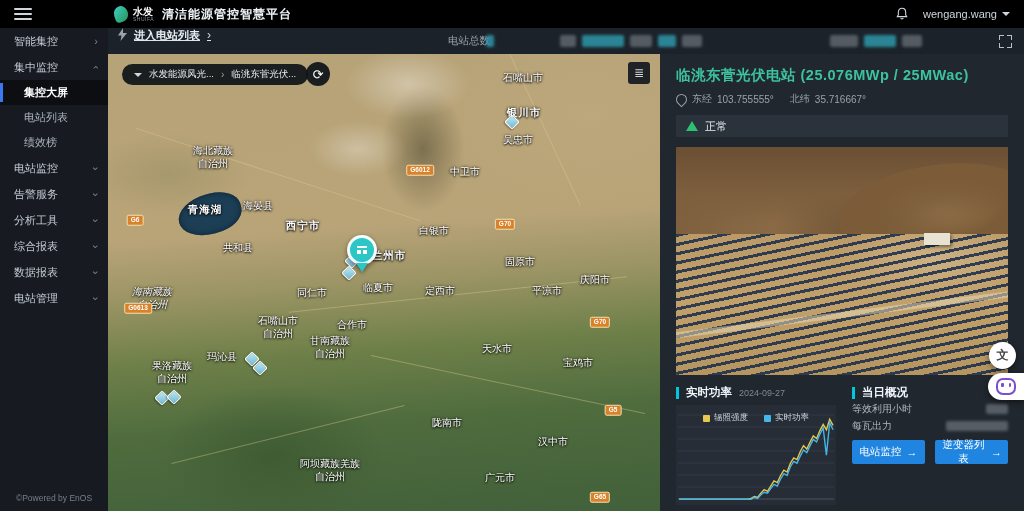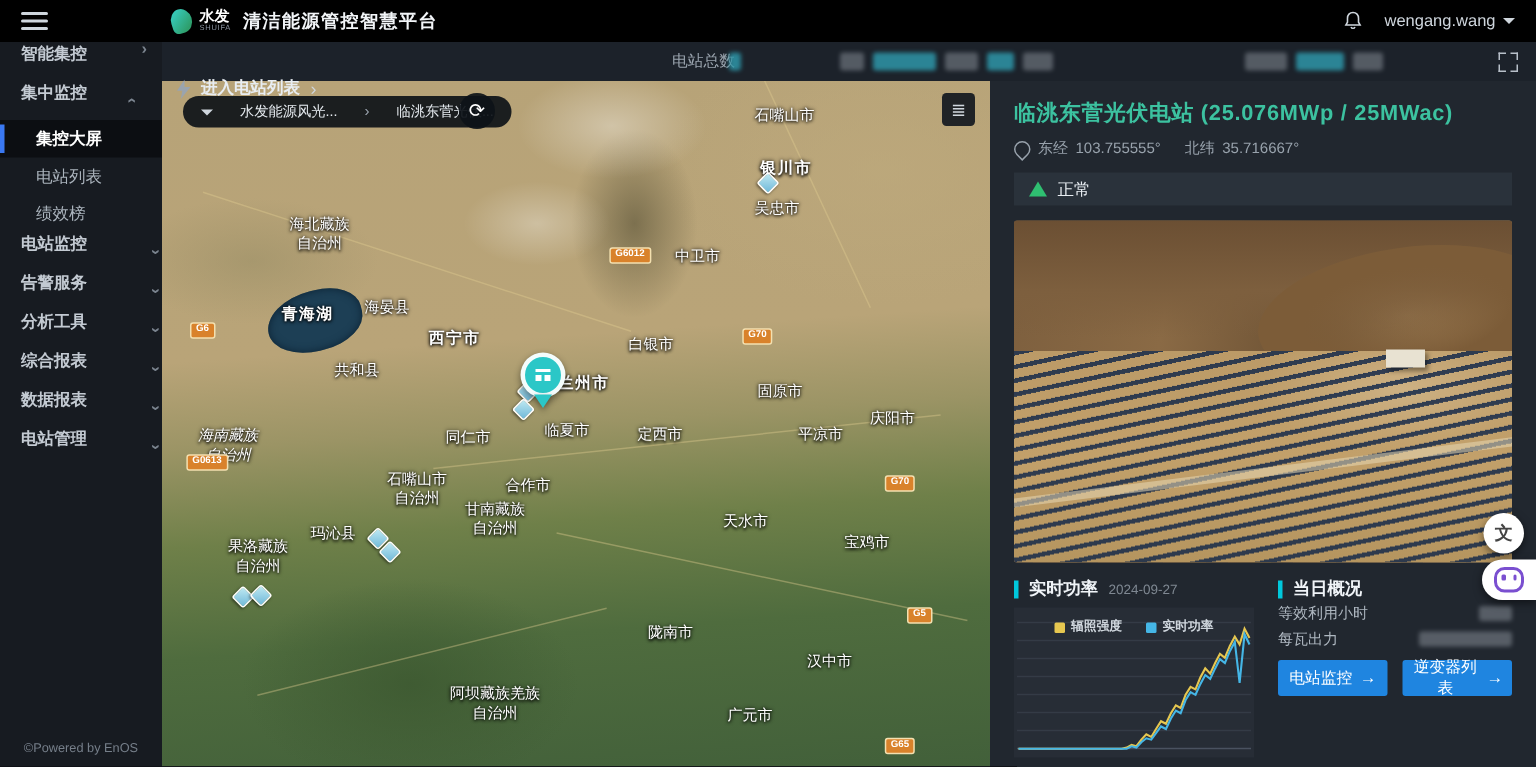--- a/index.html
+++ b/index.html
@@ -15,31 +15,31 @@
   .brand{display:flex;flex-direction:column;line-height:1;}
   .brand-cn{font-size:10px;font-weight:bold;color:#fff;}
   .brand-sub{font-size:5px;color:#8a93a0;letter-spacing:.5px;}
   .app-title{margin-left:8px;font-size:12px;font-weight:bold;color:#f2f5f8;letter-spacing:1px;}
   .header-right{margin-left:auto;display:flex;align-items:center;gap:14px;margin-right:14px;}
   .bell{width:14px;height:14px;cursor:pointer;}
   .user{display:flex;align-items:center;gap:5px;font-size:11px;color:#cfd6dd;cursor:pointer;}
   .caret-down{width:0;height:0;border-left:4px solid transparent;border-right:4px solid transparent;border-top:4px solid #cfd6dd;}
   
   .sidebar{position:absolute;top:28px;left:0;bottom:0;width:108px;background:#171b21;z-index:20;}
-  .side-item{height:26px;display:flex;padding:0 10px 0 14px;font-size:11px;color:#c3cad2;cursor:pointer;justify-content:space-between;font-weight:bold;}
+  .side-item{height:26px;display:flex;align-items:center;padding:0 10px 0 14px;font-size:11px;color:#c3cad2;cursor:pointer;justify-content:space-between;}
   .side-sub{height:25px;display:flex;align-items:center;padding-left:24px;font-size:11px;color:#aab3bc;cursor:pointer;position:relative;}
   .side-sub.active{background:#0c0e12;color:#fff;font-weight:bold;}
   .side-sub.active::before{content:"";position:absolute;left:0;top:3px;bottom:3px;width:3px;background:#3a78f2;}
   .chev{font-size:11px;color:#7b848f;display:inline-block;line-height:1;}
   .chev.up{transform:rotate(-90deg);}
   .chev.down{transform:rotate(90deg);}
   .side-footer{position:absolute;bottom:8px;left:0;width:100%;text-align:center;font-size:8.5px;color:#767f8a;}
   
   .topstrip{position:absolute;left:108px;top:28px;right:0;height:26px;background:#1c222a;z-index:15;}
-  .enter-group{position:absolute;left:10px;top:0;height:38px;display:flex;align-items:flex-end;gap:7px;cursor:pointer;}
+  .enter-group{position:absolute;left:10px;top:0;height:38px;display:flex;align-items:flex-start;gap:7px;cursor:pointer;text-decoration:underline;}
   .enter-label{font-size:11px;font-weight:bold;color:#e8edf2;}
   .strip-chev{color:#cfd6dd;font-size:12px;}
   .total-label{position:absolute;left:340px;top:6px;font-size:10.5px;color:#9aa4ae;}
   .blur{background:#8d949d;opacity:.5;filter:blur(1.5px);border-radius:2px;height:12px;display:inline-block;}
   .blur.teal{background:#2e96a8;opacity:.85;}
   .bgroup{position:absolute;top:7px;display:flex;gap:6px;align-items:center;}
   .expand-btn{position:absolute;right:12px;top:7px;width:13px;height:13px;cursor:pointer;}
   .expand-btn i{position:absolute;width:4px;height:4px;border:1.5px solid #b8c0c9;}
   .expand-btn i:nth-child(1){left:0;top:0;border-right:none;border-bottom:none;}
   .expand-btn i:nth-child(2){right:0;top:0;border-left:none;border-bottom:none;}
@@ -61,21 +61,21 @@
   .map-label.bold{font-size:10.5px;font-weight:bold;letter-spacing:1px;}
   .road-badge{position:absolute;transform:translate(-50%,-50%);background:#d9822b;color:#fff;font-size:6.5px;font-weight:bold;padding:1px 3px;border-radius:2px;border:1px solid #f3e0b0;line-height:1;}
   .cluster{position:absolute;width:9px;height:9px;background:linear-gradient(135deg,#bfe9f2,#6fb8d8);border:1px solid #fff;transform:translate(-50%,-50%) rotate(45deg);border-radius:2px;box-shadow:0 1px 2px rgba(0,0,0,.5);cursor:pointer;}
   .pin{position:absolute;transform:translate(-50%,-100%);cursor:pointer;}
   .pin-head{width:24px;height:24px;border-radius:50%;background:#2bc7c7;border:3px solid rgba(255,255,255,.95);box-shadow:0 2px 5px rgba(0,0,0,.45);display:flex;align-items:center;justify-content:center;}
   .pin-glyph{width:10px;height:8px;background:
       linear-gradient(#fff,#fff) left top/10px 2px no-repeat,
       linear-gradient(#fff,#fff) left 4px/4px 4px no-repeat,
       linear-gradient(#fff,#fff) right 4px/4px 4px no-repeat;}
   .pin-tail{width:0;height:0;margin:-2px auto 0;border-left:6px solid transparent;border-right:6px solid transparent;border-top:9px solid #2bc7c7;filter:drop-shadow(0 2px 2px rgba(0,0,0,.4));}
-  .map-breadcrumb{position:absolute;left:14px;top:10px;height:21px;background:rgba(13,18,24,.92);border-radius:11px;display:flex;align-items:center;gap:18px;padding:0 12px;font-size:9.5px;color:#e6ebf0;cursor:pointer;}
+  .map-breadcrumb{position:absolute;left:14px;top:10px;height:21px;background:rgba(13,18,24,.92);border-radius:11px;display:flex;align-items:center;gap:7px;padding:0 12px;font-size:9.5px;color:#e6ebf0;cursor:pointer;}
   .bc-caret{width:0;height:0;border-left:4px solid transparent;border-right:4px solid transparent;border-top:4px solid #cfd6dd;}
   .bc-sep{color:#9aa4ae;font-size:10px;}
   .refresh-btn{position:absolute;left:198px;top:8px;width:24px;height:24px;border-radius:50%;background:rgba(13,18,24,.92);color:#fff;display:flex;align-items:center;justify-content:center;font-size:13px;cursor:pointer;}
   .layers-btn{position:absolute;right:10px;top:8px;width:22px;height:22px;border-radius:3px;background:rgba(18,24,31,.92);color:#cfd6dd;display:flex;align-items:center;justify-content:center;font-size:12px;cursor:pointer;}
   
   .panel{position:absolute;left:660px;top:54px;right:0;bottom:0;background:#21272f;padding:12px 16px;box-sizing:border-box;z-index:10;}
   .station-title{font-size:14.5px;font-weight:bold;color:#3cc2a0;letter-spacing:.5px;}
   .coord-row{margin-top:7px;display:flex;align-items:center;gap:5px;font-size:10px;color:#98a2ac;}
   .geo-pin{width:9px;height:9px;border:1.5px solid #98a2ac;border-radius:50% 50% 50% 0;transform:rotate(-45deg);}
   .status-bar{margin-top:9px;height:22px;background:#2a323b;display:flex;align-items:center;gap:7px;padding:0 10px;font-size:11px;color:#e8edf2;}
@@ -93,21 +93,21 @@
   .photo-bldg{position:absolute;right:58px;top:86px;width:26px;height:12px;background:#e8e2d2;box-shadow:2px 2px 3px rgba(0,0,0,.4);}
   .bottom-grid{margin-top:10px;display:flex;gap:12px;}
   .col-left{width:164px;flex:none;}
   .col-right{flex:1;min-width:0;}
   .sec-head{display:flex;align-items:baseline;gap:7px;}
   .sec-bar{width:3px;height:12px;background:#00c8dc;align-self:center;flex:none;}
   .sec-title{font-size:11.5px;font-weight:bold;color:#f0f4f8;}
   .sec-date{font-size:9px;color:#7f8892;}
   .chart-panel{margin-top:5px;width:160px;height:100px;background:#272d36;position:relative;}
   .legend{position:absolute;top:7px;left:0;width:100%;display:flex;justify-content:center;gap:16px;font-size:8.5px;color:#cfd6dd;z-index:2;}
-  .legend-item{display:flex;align-items:center;gap:4px;cursor:pointer;font-weight:bold;}
+  .legend-item{display:flex;align-items:center;gap:4px;cursor:pointer;}
   .chip{width:7px;height:7px;border-radius:1px;}
   .chart-svg{position:absolute;left:0;bottom:0;}
   .stat-row{display:flex;justify-content:space-between;align-items:center;height:17px;font-size:10px;color:#aeb7c0;}
   .blur.w-lg{width:108px;}.blur.w-xs{width:22px;}.blur.w-md{width:62px;}.blur.w-l2{width:96px;}
   .stat-row .blur{height:10px;}
   .btn-row{display:flex;gap:10px;margin-top:6px;}
   .qbtn{flex:1;height:24px;background:#1f85e0;color:#fff;border:none;border-radius:2px;font-size:10.5px;display:flex;align-items:center;justify-content:center;gap:5px;cursor:pointer;font-family:inherit;}
   .qbtn::after{content:"\2192";font-size:11px;}.mt6{margin-top:7px;}
   
   .float-btn{position:absolute;right:8px;width:27px;height:27px;border-radius:50%;background:#fff;display:flex;align-items:center;justify-content:center;cursor:pointer;box-shadow:0 2px 6px rgba(0,0,0,.5);z-index:40;}

